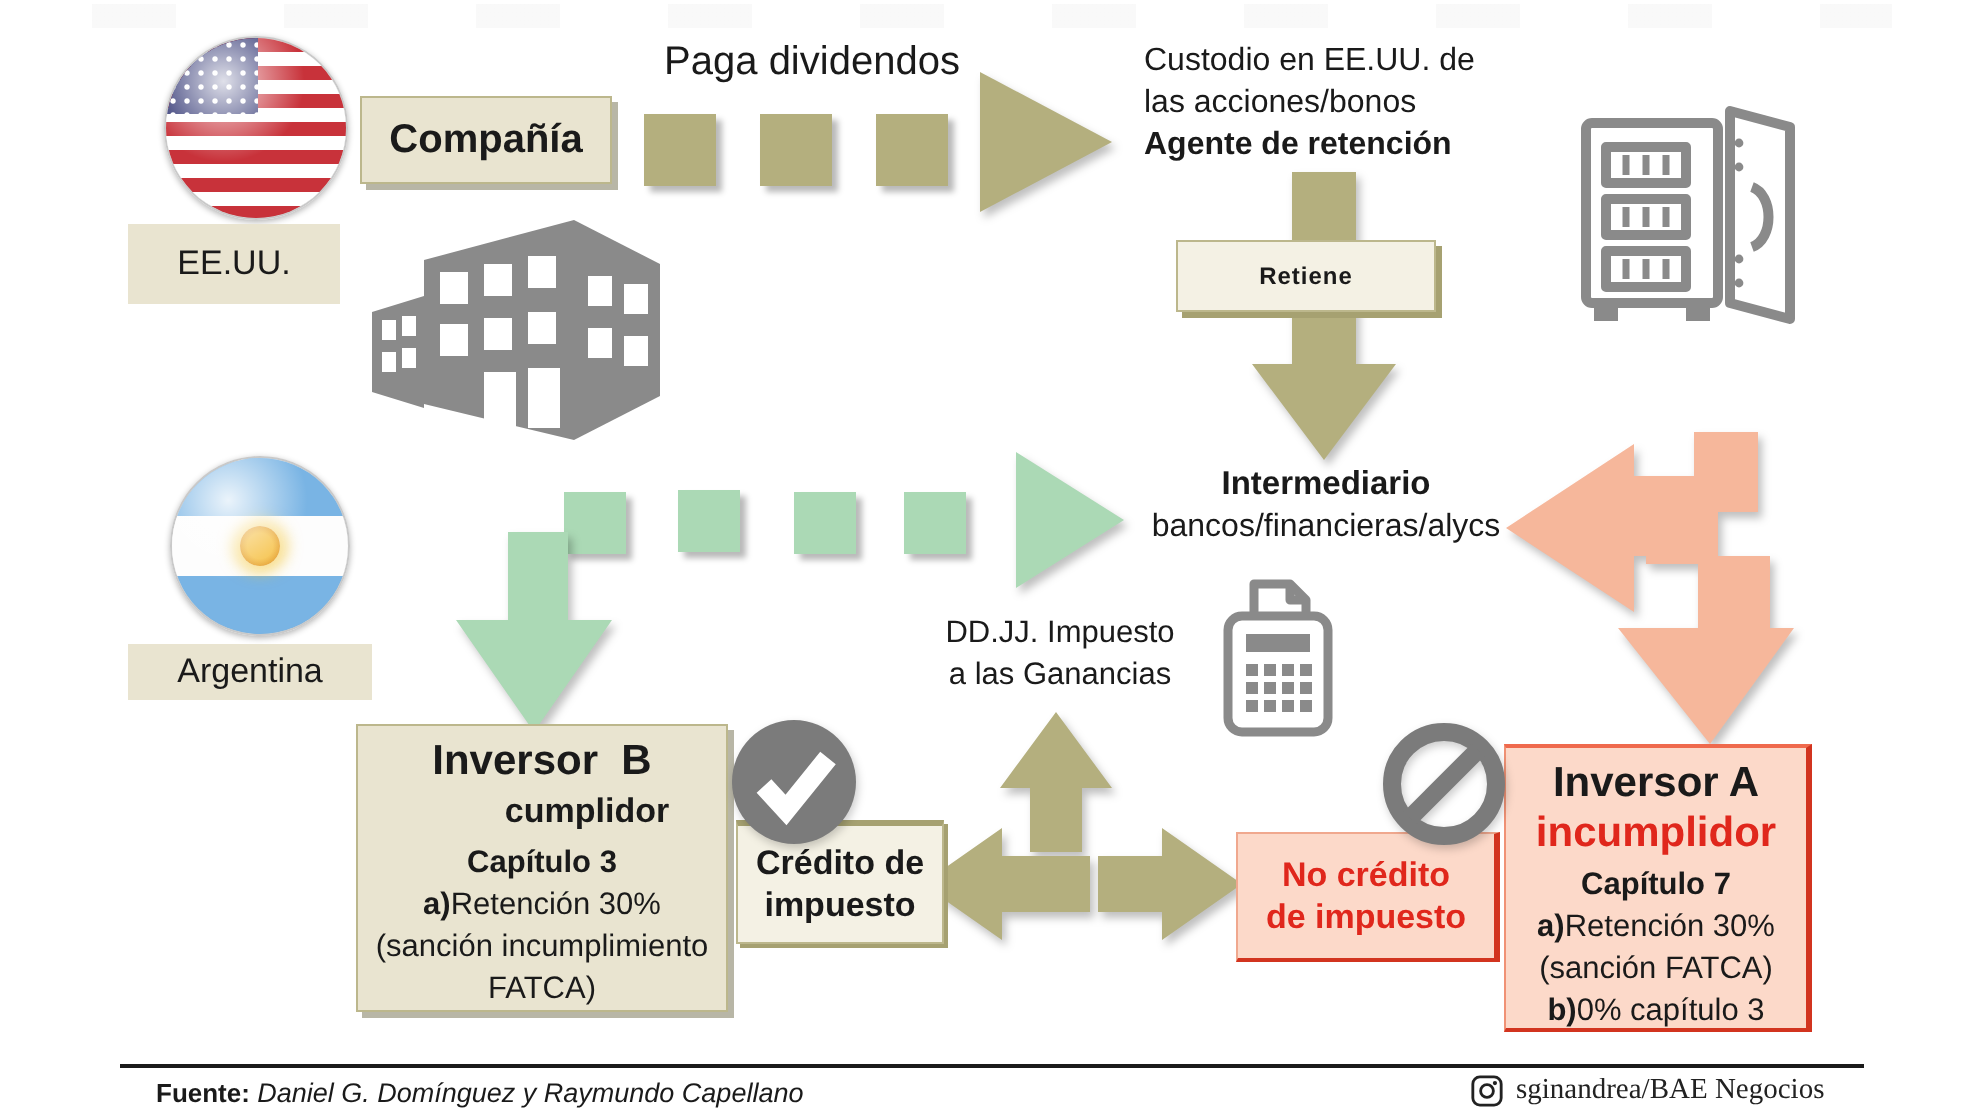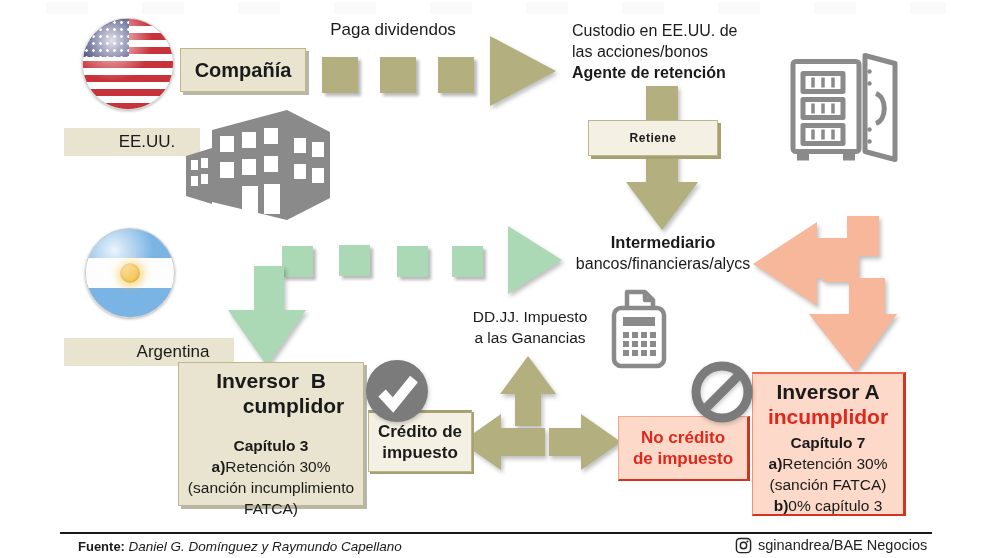--- a/index.html
+++ b/index.html
@@ -32,36 +32,36 @@
          background:radial-gradient(circle at 32% 24%,rgba(255,255,255,.85),rgba(255,255,255,0) 44%);}
 
   
   .sq{width:36px;height:36px;background:var(--khaki);box-shadow:3px 3px 3px rgba(0,0,0,.28);}
   .sq.mint{width:31px;height:31px;background:var(--mint);}
   .shape{filter:drop-shadow(2px 3px 2px rgba(0,0,0,.25));}
 
   .badge-svg{filter:drop-shadow(1px 2px 2px rgba(0,0,0,.2));}
 
   .footer-line{background:var(--ink);height:2px;}
-  .serif{font-family:Liberation Sans, sans-serif;}
+  .serif{font-family:Liberation Serif, serif;}
 </style>
 </head>
 <body>
 
 <div class="stage">
 
   <div class="abs" style="left:46px;top:2px;width:900px;height:12px;opacity:.55;
               background:repeating-linear-gradient(90deg,#f4f4f4 0 42px,transparent 42px 96px);"></div>
 
   <div class="abs flag" style="left:82px;top:18px;width:90px;height:90px;">
     <div class="layer us-stripes"></div>
     <div class="us-canton"></div>
     <div class="gloss"></div>
   </div>
-  <div class="abs label-box center" style="left:64px;top:128px;width:106px;height:28px;padding-left:30px;">EE.UU.</div>
+  <div class="abs label-box center" style="left:64px;top:112px;width:106px;height:40px;">EE.UU.</div>
 
   <div class="abs beige-box center bold" style="left:180px;top:48px;width:124px;height:42px;font-size:20px;">Compañía</div>
 
   <svg class="abs" style="left:182px;top:96px;" width="165" height="138" viewBox="0 0 165 138">
     <g style="fill:var(--icon-gray)">
       <polygon points="30,34 105,14 148,36 148,102 105,124 30,106"></polygon>
       <polygon points="4,60 30,52 30,108 4,100"></polygon>
     </g>
     <g style="fill:#ffffff">
       <rect x="38" y="40" width="14" height="16"></rect>
@@ -76,21 +76,21 @@
         <rect x="130" y="72" width="12" height="15"></rect>
       <rect x="60" y="90" width="16" height="30"></rect>
         <rect x="82" y="88" width="16" height="30"></rect>
       <rect x="9" y="64" width="7" height="10"></rect>
         <rect x="19" y="62" width="7" height="10"></rect>
       <rect x="9" y="80" width="7" height="10"></rect>
         <rect x="19" y="78" width="7" height="10"></rect>
     </g>
   </svg>
 
-  <div class="abs center" style="left:318px;top:20px;width:150px;font-size:17px;">Paga dividendos</div>
+  <div class="abs center" style="left:331px;top:20px;width:150px;font-size:20px;">Paga dividendos</div>
   <div class="abs sq" style="left:322px;top:57px;"></div>
   <div class="abs sq" style="left:380px;top:57px;"></div>
   <div class="abs sq" style="left:438px;top:57px;"></div>
   <svg class="abs shape" style="left:490px;top:36px;" width="66" height="70" viewBox="0 0 66 70">
     <polygon points="0,0 66,35 0,70" style="fill:var(--khaki)"></polygon>
   </svg>
 
   <div class="abs" style="left:572px;top:20px;width:185px;font-size:16px;line-height:21px;text-align:left;">
     <div>Custodio en EE.UU. de</div>
     <div>las acciones/bonos</div>
@@ -157,21 +157,21 @@
   <div class="abs" style="left:452px;top:306px;width:156px;text-align:center;font-size:15.5px;line-height:21px;">
     <div>DD.JJ. Impuesto</div>
     <div>a las Ganancias</div>
   </div>
 
   <div class="abs flag" style="left:85px;top:228px;width:88px;height:88px;">
     <div class="layer ar-bands"></div>
     <div class="ar-sun"></div>
     <div class="gloss"></div>
   </div>
-  <div class="abs label-box center" style="left:64px;top:338px;width:122px;height:28px;padding-left:48px;">Argentina</div>
+  <div class="abs label-box center" style="left:64px;top:322px;width:122px;height:28px;">Argentina</div>
 
   <div class="abs sq mint" style="left:282px;top:246px;"></div>
   <div class="abs sq mint" style="left:339px;top:245px;"></div>
   <div class="abs sq mint" style="left:397px;top:246px;"></div>
   <div class="abs sq mint" style="left:452px;top:246px;"></div>
   <svg class="abs shape" style="left:508px;top:226px;" width="54" height="68" viewBox="0 0 54 68">
     <polygon points="0,0 54,34 0,68" style="fill:var(--mint)"></polygon>
   </svg>
   <svg class="abs shape" style="left:228px;top:266px;" width="80" height="102" viewBox="0 0 80 102">
     <polygon points="26,0 56,0 56,44 78,44 39,100 0,44 26,44" style="fill:var(--mint)"></polygon>
@@ -185,22 +185,22 @@
     </g>
     <g style="fill:var(--salmon)">
       <rect x="78" y="36" width="36" height="36"></rect>
       <rect x="104" y="68" width="36" height="36"></rect>
       <polygon points="64,104 152,104 110,162"></polygon>
     </g>
   </svg>
 
   <div class="abs beige-box" style="left:178px;top:362px;width:186px;height:144px;display:block;text-align:center;padding-top:5px;box-sizing:border-box;z-index:2;">
     <div class="bold" style="font-size:21px;line-height:25px;white-space:pre;">Inversor  B</div>
-    <div class="bold" style="font-size:21px;line-height:25px;padding-left:45px;">cumplidor</div>
-    <div style="font-size:15.5px;line-height:21px;margin-top:17px;">
+    <div class="bold" style="font-size:17px;line-height:25px;padding-left:45px;">cumplidor</div>
+    <div style="font-size:15.5px;line-height:21px;margin-top:3px;">
       <div class="bold">Capítulo 3</div>
       <div><b>a)</b><span>Retención 30%</span></div>
       <div>(sanción incumplimiento FATCA)</div>
     </div>
   </div>
 
   <svg class="abs badge-svg" style="left:366px;top:360px;z-index:3;" width="62" height="62" viewBox="0 0 62 62">
     <circle cx="31" cy="31" r="31" style="fill:var(--badge-gray)"></circle>
     <path d="M16,33 l11,12 l21,-26" style="fill:none;stroke:#fff;stroke-width:10"></path>
   </svg>

